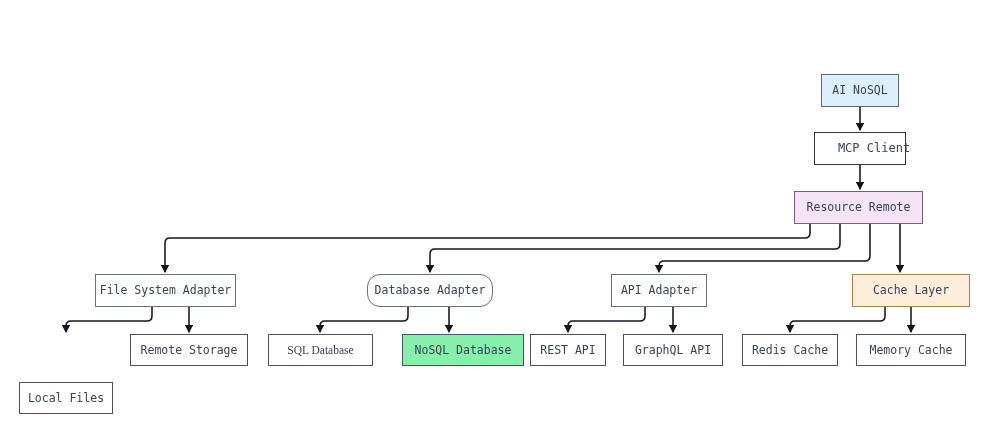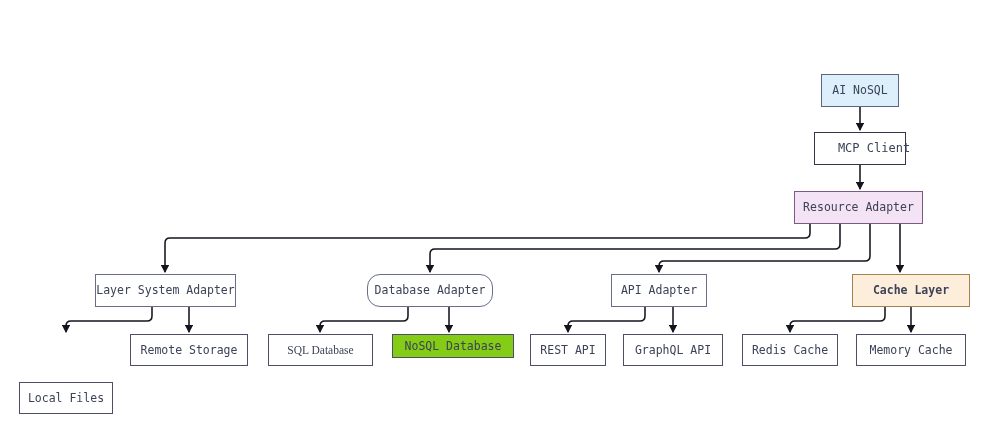--- a/index.html
+++ b/index.html
@@ -65,21 +65,20 @@
     color: #3c4257;
     font-family: "DejaVu Sans Mono", monospace;
     font-size: 11.5px;
   }
   .n-cache {
     background: #fdeedb;
     border: 1.3px solid #a3824f;
     color: #3c4257;
     font-family: "DejaVu Sans Mono", monospace;
     font-size: 11.5px;
-    font-weight: bold;
   }
   .n-leaf {
     background: #ffffff;
     border: 1.6px solid #4d4f68;
     color: #3c4257;
     font-family: "DejaVu Sans Mono", monospace;
     font-size: 11.5px;
   }
 </style>
 </head>
@@ -123,44 +122,44 @@
   </svg>
 
   <div id="node-layer">
       <div class="node n-agent" style="left: 821px; top: 74px; width: 78px; height: 33px; background: rgb(220, 239, 251); border-color: rgb(91, 103, 130);">
         <span>AI NoSQL</span>
       </div>
       <div class="node n-plain" style="left: 814px; top: 132px; width: 92px; height: 33px; background: rgb(255, 255, 255); border-color: rgb(51, 53, 77);">
         <span>MCP Client</span>
       </div>
       <div class="node n-manager" style="left: 794px; top: 191px; width: 129px; height: 33px; background: rgb(243, 227, 244); border-color: rgb(125, 90, 134);">
-        <span>Resource Adapter</span>
+        <span>Resource Remote</span>
       </div>
       <div class="node n-adapter" style="left: 95px; top: 274px; width: 141px; height: 33px; background: rgb(255, 255, 255); border-color: rgb(106, 108, 140);">
-        <span>Layer System Adapter</span>
+        <span>File System Adapter</span>
       </div>
       <div class="node n-adapter" style="left: 367px; top: 274px; width: 126px; height: 33px; background: rgb(255, 255, 255); border-color: rgb(106, 108, 140); border-radius: 13px;">
         <span>Database Adapter</span>
       </div>
       <div class="node n-adapter" style="left: 611px; top: 274px; width: 96px; height: 33px; background: rgb(255, 255, 255); border-color: rgb(106, 108, 140);">
         <span>API Adapter</span>
       </div>
       <div class="node n-cache" style="left: 852px; top: 274px; width: 118px; height: 33px; background: rgb(253, 238, 219); border-color: rgb(163, 130, 79);">
         <span>Cache Layer</span>
       </div>
       <div class="node n-leaf" style="left: 19px; top: 334px; width: 94px; height: 32px; background: rgb(255, 255, 255); border-color: rgb(77, 79, 104); margin-top: 48px;">
         <span>Local Files</span>
       </div>
       <div class="node n-leaf" style="left: 130px; top: 334px; width: 118px; height: 32px; background: rgb(255, 255, 255); border-color: rgb(77, 79, 104);">
         <span>Remote Storage</span>
       </div>
       <div class="node n-leaf" style="left: 268px; top: 334px; width: 105px; height: 32px; background: rgb(255, 255, 255); border-color: rgb(77, 79, 104); font-family: Liberation Serif, serif;">
         <span>SQL Database</span>
       </div>
-      <div class="node n-leaf" style="left: 392px; top: 334px; width: 122px; height: 24px; background: #84cc16; border-color: rgb(77, 79, 104);">
+      <div class="node n-leaf" style="left: 402px; top: 334px; width: 122px; height: 32px; background: #86efac; border-color: rgb(77, 79, 104);">
         <span>NoSQL Database</span>
       </div>
       <div class="node n-leaf" style="left: 530px; top: 334px; width: 76px; height: 32px; background: rgb(255, 255, 255); border-color: rgb(77, 79, 104);">
         <span>REST API</span>
       </div>
       <div class="node n-leaf" style="left: 623px; top: 334px; width: 100px; height: 32px; background: rgb(255, 255, 255); border-color: rgb(77, 79, 104);">
         <span>GraphQL API</span>
       </div>
       <div class="node n-leaf" style="left: 742px; top: 334px; width: 96px; height: 32px; background: rgb(255, 255, 255); border-color: rgb(77, 79, 104);">
         <span>Redis Cache</span>

